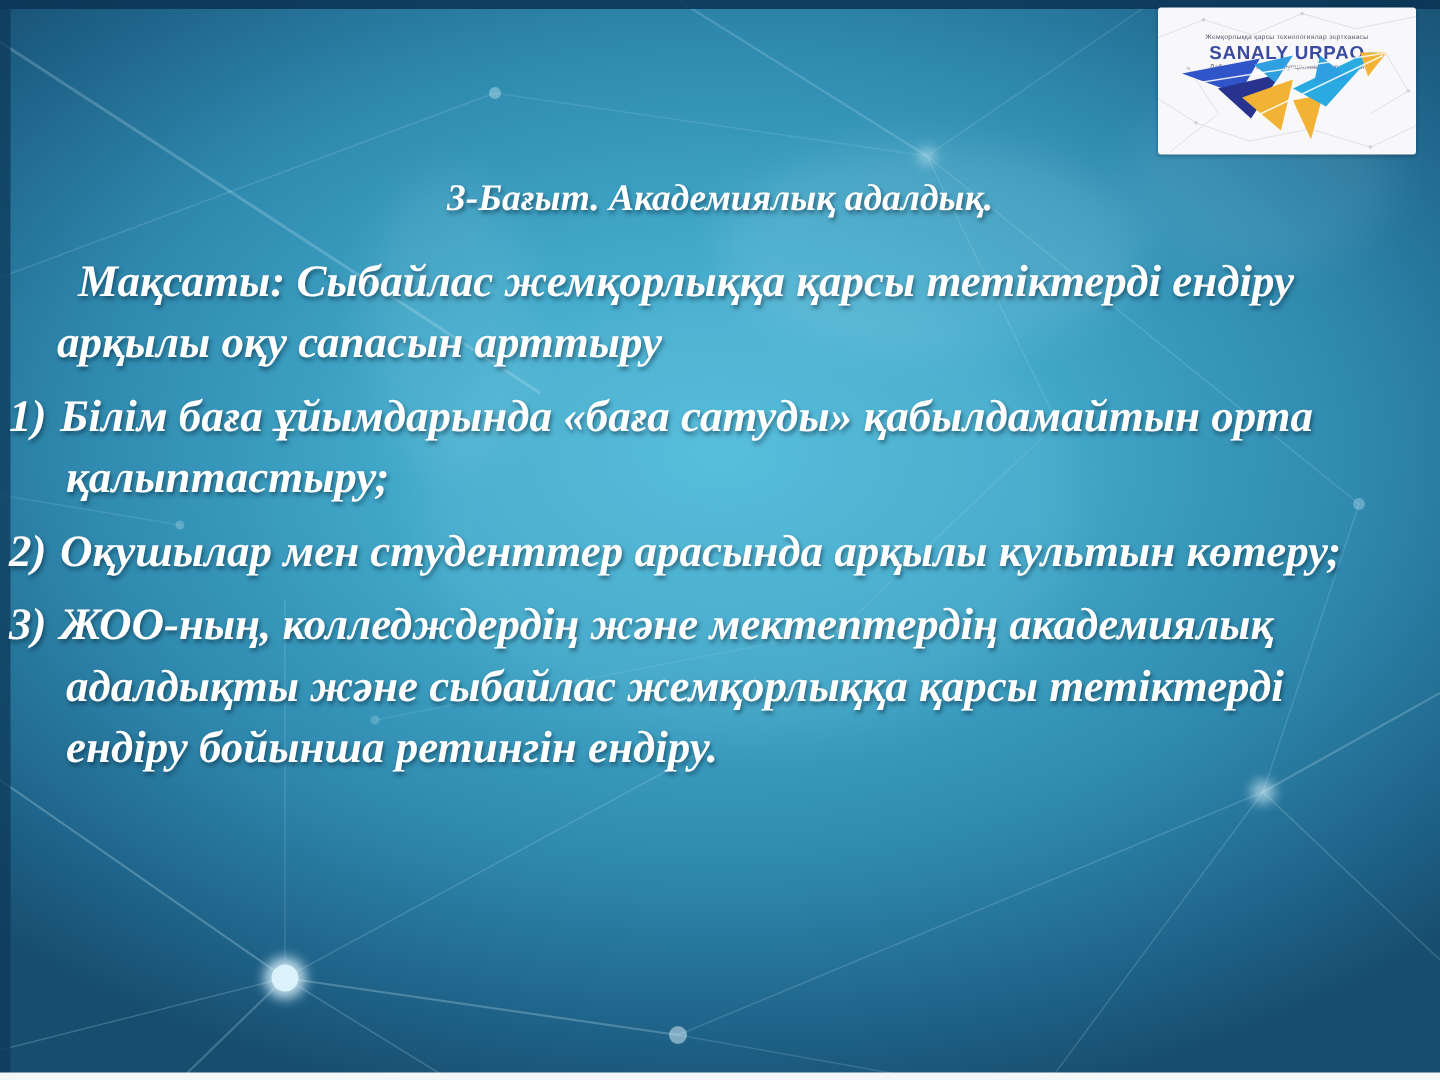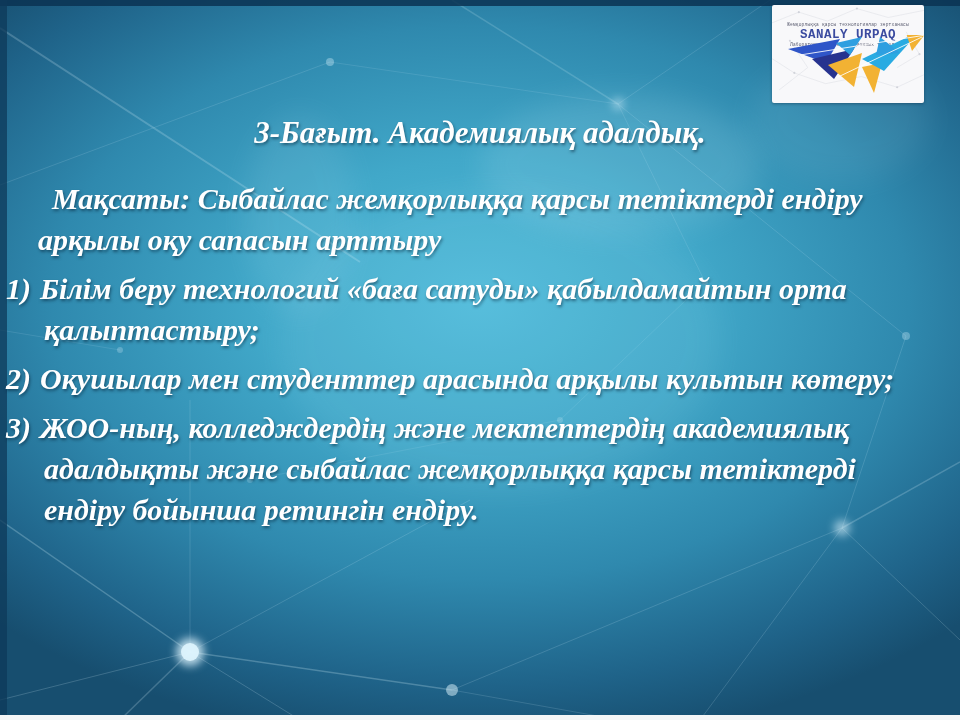--- a/index.html
+++ b/index.html
@@ -19,39 +19,39 @@
   .edge-bottom{position:absolute;left:0;bottom:0;width:960px;height:5px;background:#f4f6f7;}
 
   
   .content{
     position:absolute;inset:0;
     color:#ffffff;font-weight:bold;font-style:italic;
     font-size:30px;line-height:41px;
     text-shadow:1px 2px 3px rgba(0,25,45,.5);
   }
   .title{
-    margin-top:112px;text-align:center;font-size:31px;line-height:42px;
+    margin-top:112px;text-align:center;font-size:25px;line-height:42px;
   }
   .goal{
-    margin-top:24px;padding-left:38px;padding-right:25px;text-indent:14px;
+    margin-top:13px;padding-left:38px;padding-right:25px;text-indent:14px;
   }
   .tasks-heading{
     margin-top:8px;padding-left:50px;
   }
   .task{
     margin-top:8px;padding-left:44px;padding-right:18px;text-indent:-38px;
   }
   .task .num{margin-right:9px;}
 
   
   .logo-card{
-    position:absolute;left:772px;top:5px;width:152px;height:98px;
+    position:absolute;left:772px;top:5px;width:172px;height:98px;
     background:#f8f8fa;border-radius:2px;
     box-shadow:0 1px 3px rgba(0,20,40,.35);
-    font-family:Liberation Mono, monospace;
+    font-family:Liberation Sans, sans-serif;
     font-style:normal;font-weight:normal;
     overflow:hidden;
   }
   .logo-mesh{position:absolute;inset:0;}
   .logo-tagline{
     position:relative;text-align:center;font-size:4.5px;line-height:6px;
     color:#5a5d72;letter-spacing:.2px;white-space:nowrap;overflow:hidden;
   }
   .logo-tagline.top{margin-top:17px;color:#56586c;}
   .logo-name{
@@ -161,21 +161,21 @@
     </svg>
   </div>
 
   <div class="content">
     <div class="title">3-Бағыт. Академиялық адалдық.</div>
 
     <div class="goal">Мақсаты: Сыбайлас жемқорлыққа қарсы тетіктерді ендіру арқылы оқу сапасын арттыру</div>
 
 
     <div class="task">
-      <span class="num">1)</span><span>Білім беру технологий «баға сатуды» қабылдамайтын орта қалыптастыру;</span>
+      <span class="num">1)</span><span>Білім баға ұйымдарында «баға сатуды» қабылдамайтын орта қалыптастыру;</span>
     </div>
     <div class="task">
       <span class="num">2)</span><span>Оқушылар мен студенттер арасында арқылы культын көтеру;</span>
     </div>
     <div class="task">
       <span class="num">3)</span><span>ЖОО-ның, колледждердің және мектептердің академиялық адалдықты және сыбайлас жемқорлыққа қарсы тетіктерді ендіру бойынша ретингін ендіру.</span>
     </div>
   </div>
 
 </div>

